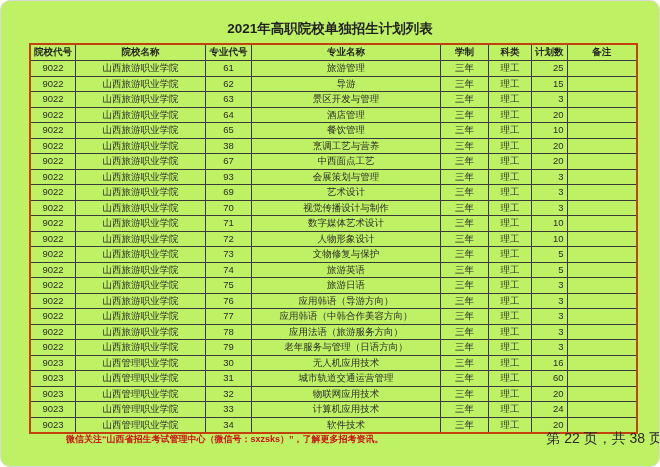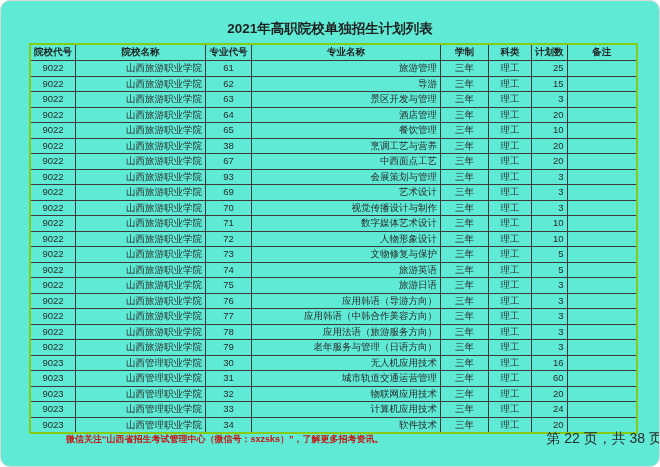--- a/index.html
+++ b/index.html
@@ -1,38 +1,38 @@
 <!DOCTYPE html>
 <html><head>
 <meta charset="utf-8">
 <style>
   html, body { margin:0; padding:0; background:#ffffff; }
   .page {
-    position:relative; width:660px; height:467px; background:#5eead4;
+    position:relative; width:660px; height:467px; background:#bef264;
     font-family:"Liberation Sans","DejaVu Sans",sans-serif; overflow:hidden;
     border:1px solid #d8d8d8; border-radius:10px; box-sizing:border-box;
   }
   .title {
     position:absolute; top:19px; left:0; width:100%;
     text-align:center; font-size:13.5px; font-weight:bold; color:#1f1f1f;
   }
   table.plan {
     position:absolute; top:42px; left:28px;
     border-collapse:collapse; table-layout:fixed;
-    border:2px solid #84cc16;
+    border:2px solid #c2410c;
   }
   table.plan th, table.plan td {
     border:1px solid #3a3a3a;
     font-size:9.5px; color:#2a2a2a;
     padding:0 3px; height:14.5px; line-height:14.5px;
     overflow:hidden; white-space:nowrap; box-sizing:content-box;
   }
   table.plan th { font-weight:bold; text-align:center; height:15px; color:#1f1f1f; }
   td.c0, td.c2, td.c4, td.c5 { text-align:center; }
-  td.c1, td.c3 { text-align:right; }
+  td.c1, td.c3 { text-align:center; }
   td.c6 { text-align:right; padding-right:2px; }
   .footer {
     position:absolute; top:431px; left:28px; width:605px; height:14px;
     display:flex; justify-content:space-between; align-items:center;margin-left:29px;
   }
   .notice { font-size:9px; font-weight:bold; color:#c81414; padding-left:8px; }
   .pageinfo { font-size:14px; color:#2a2a2a; }
 </style>
 </head>
 <body>

